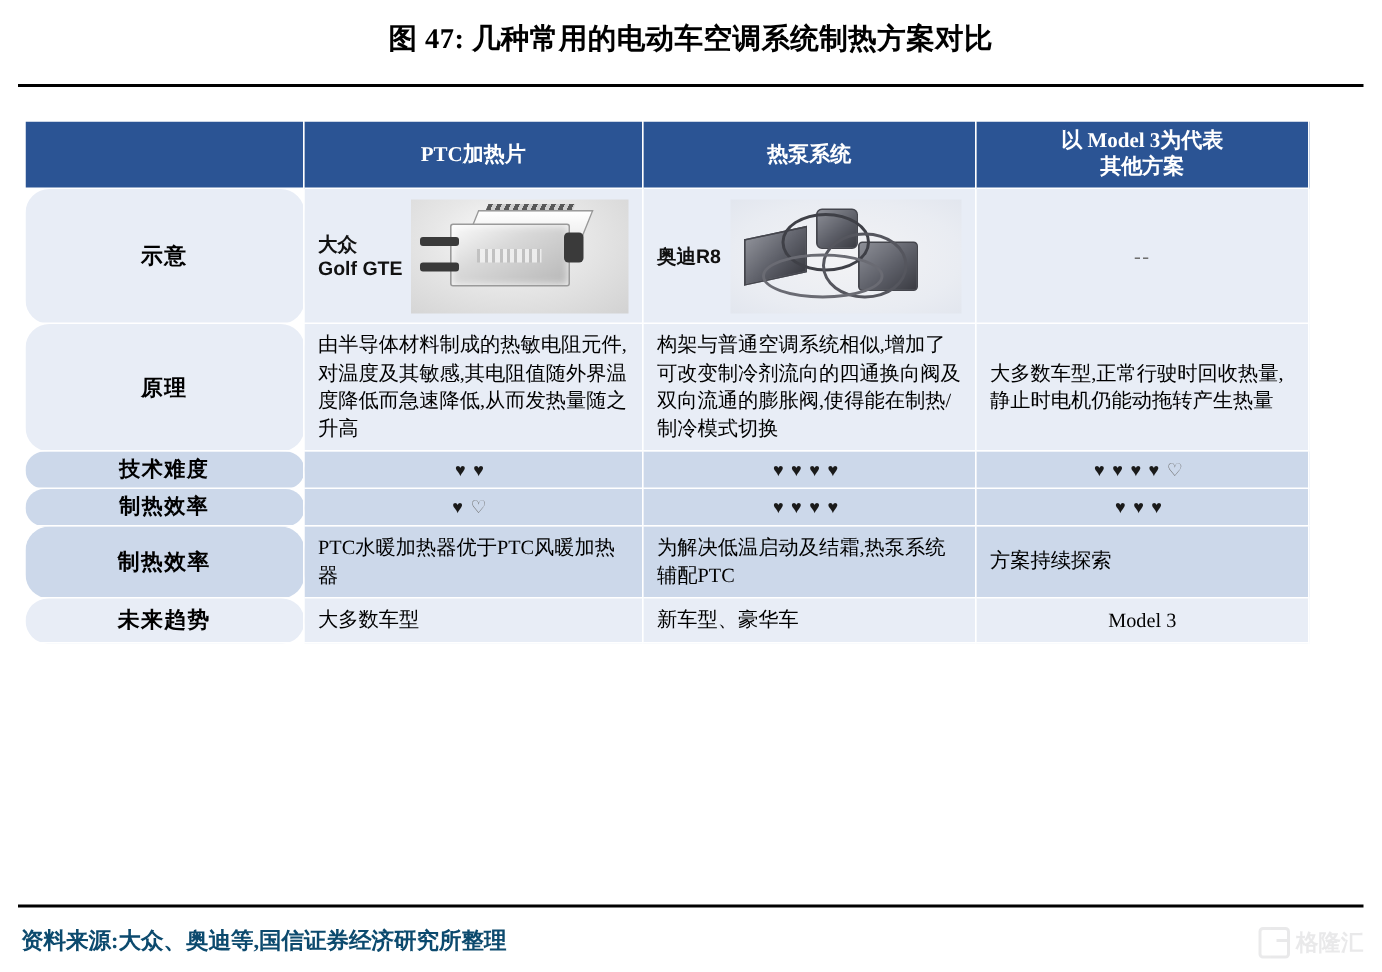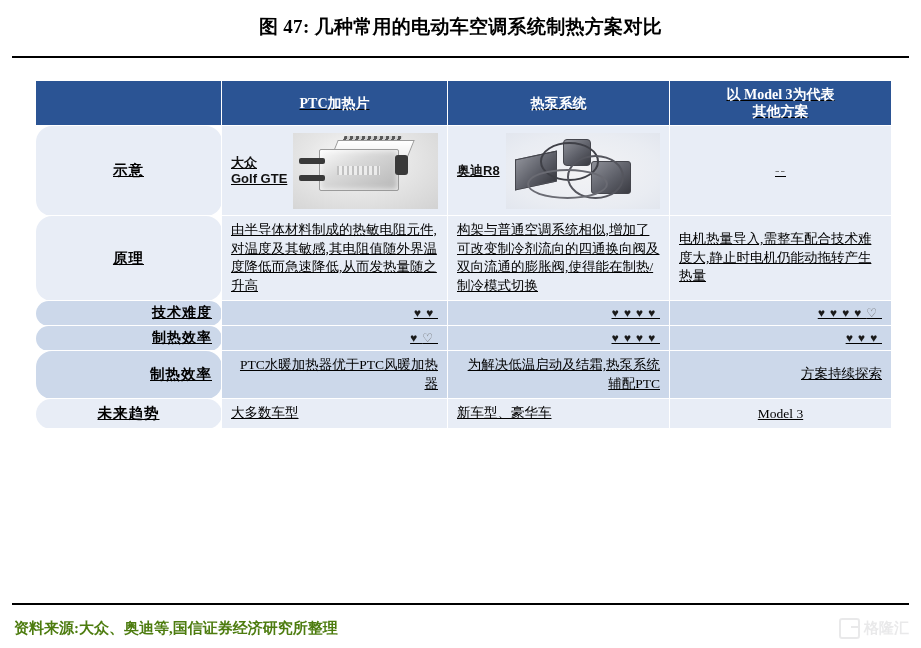--- a/index.html
+++ b/index.html
@@ -44,24 +44,23 @@
     left: 12px;
     top: 56px;
     width: 897px;
     height: 2px;
     background: #000000;
   }
 
   
   .table-wrap {
     position: absolute;
-    left: 35px;
+    left: 16px;
     top: 80px;
     width: 856px;
-    text-decoration: underline;
   }
   table.cmp {
     border-collapse: collapse;
     table-layout: fixed;
     width: 856px;
     font-size: 13.5px;
   }
   table.cmp col.c0 { width: 186px; }
   table.cmp col.c1 { width: 226px; }
   table.cmp col.c2 { width: 222px; }
@@ -84,21 +83,21 @@
     height: 45px;
     line-height: 17px;
     border: 1px solid #ffffff;
   }
   thead th.corner {
     background: #2b5494;
   }
 
   
   tr.shade-a > td { background: #e8edf6; }
-  tr.shade-b > td { background: #ccd8ea; text-align: right; }
+  tr.shade-b > td { background: #ccd8ea; }
 
   td.label {
     text-align: center;
     font-weight: bold;
     font-size: 14.5px;
     letter-spacing: 1px;
     border-radius: 16px;
   }
   td.body {
     text-align: left;
@@ -220,21 +219,21 @@
     background: #000000;
   }
   .source {
     position: absolute;
     left: 14px;
     top: 617px;
     font-size: 15px;
     font-weight: bold;
     line-height: 22px;
     white-space: nowrap;
-    color: #4d7c0f;
+    color: #0c4a6e;
   }
   .watermark {
     position: absolute;
     right: 12px;
     top: 618px;
     display: flex;
     align-items: center;
     gap: 4px;
     opacity: 0.30;
   }
@@ -317,21 +316,21 @@
               </div>
             </div>
           </td>
           <td class="dash">--</td>
         </tr>
 
         <tr class="shade-a">
           <td class="label">原理</td>
           <td class="body">由半导体材料制成的热敏电阻元件,对温度及其敏感,其电阻值随外界温度降低而急速降低,从而发热量随之升高</td>
           <td class="body">构架与普通空调系统相似,增加了可改变制冷剂流向的四通换向阀及双向流通的膨胀阀,使得能在制热/制冷模式切换</td>
-          <td class="body">电机热量导入,需整车配合技术难度大,静止时电机仍能动拖转产生热量</td>
+          <td class="body">大多数车型,正常行驶时回收热量,静止时电机仍能动拖转产生热量</td>
         </tr>
 
         <tr class="shade-b rating-row">
           <td class="label">技术难度</td>
           <td class="center"><span class="rating">♥♥</span></td>
           <td class="center"><span class="rating">♥♥♥♥</span></td>
           <td class="center"><span class="rating">♥♥♥♥<span class="hollow">♡</span></span></td>
         </tr>
 
 

